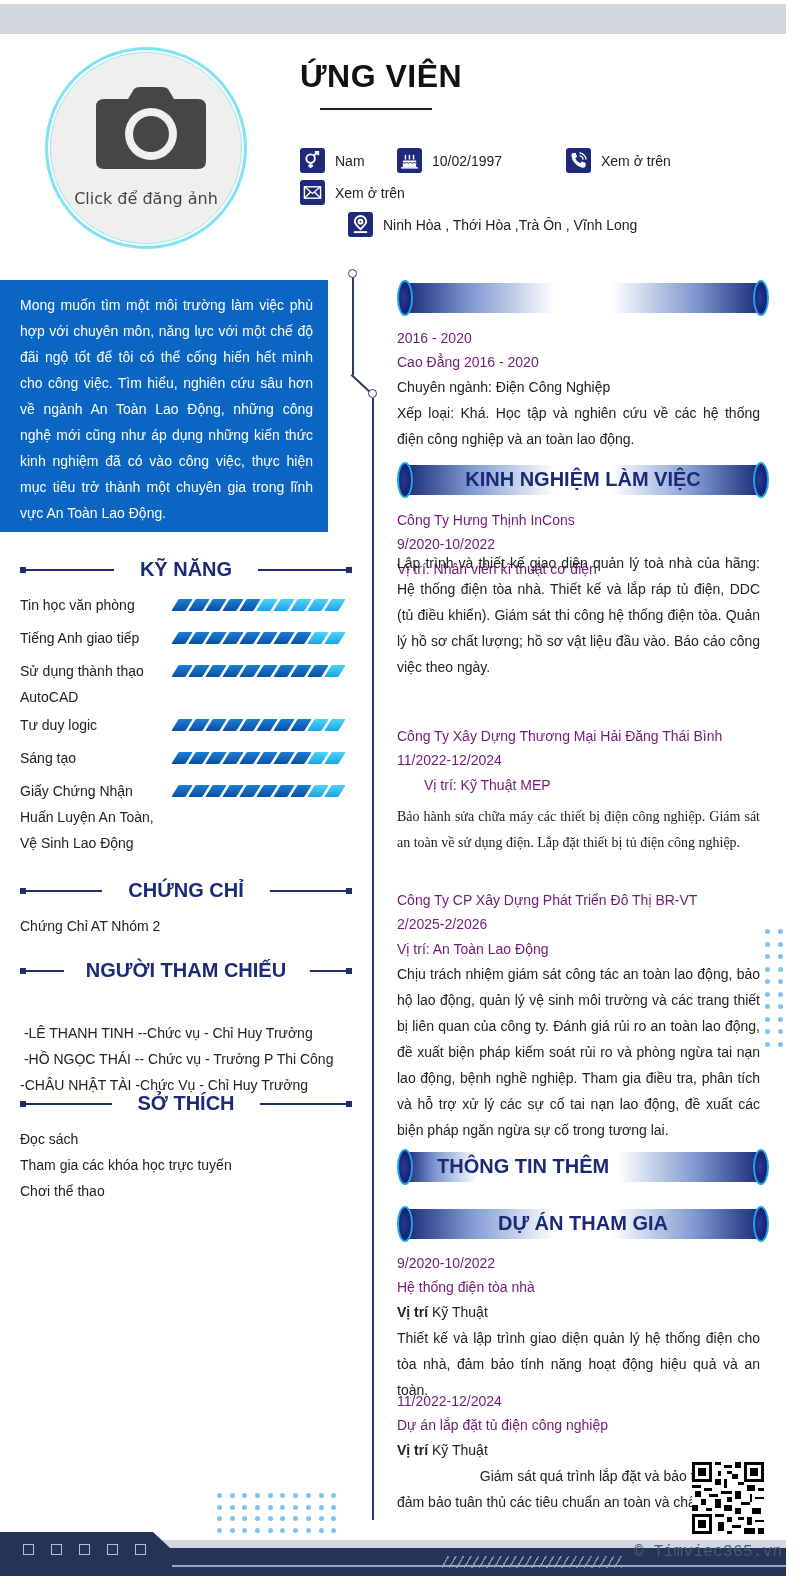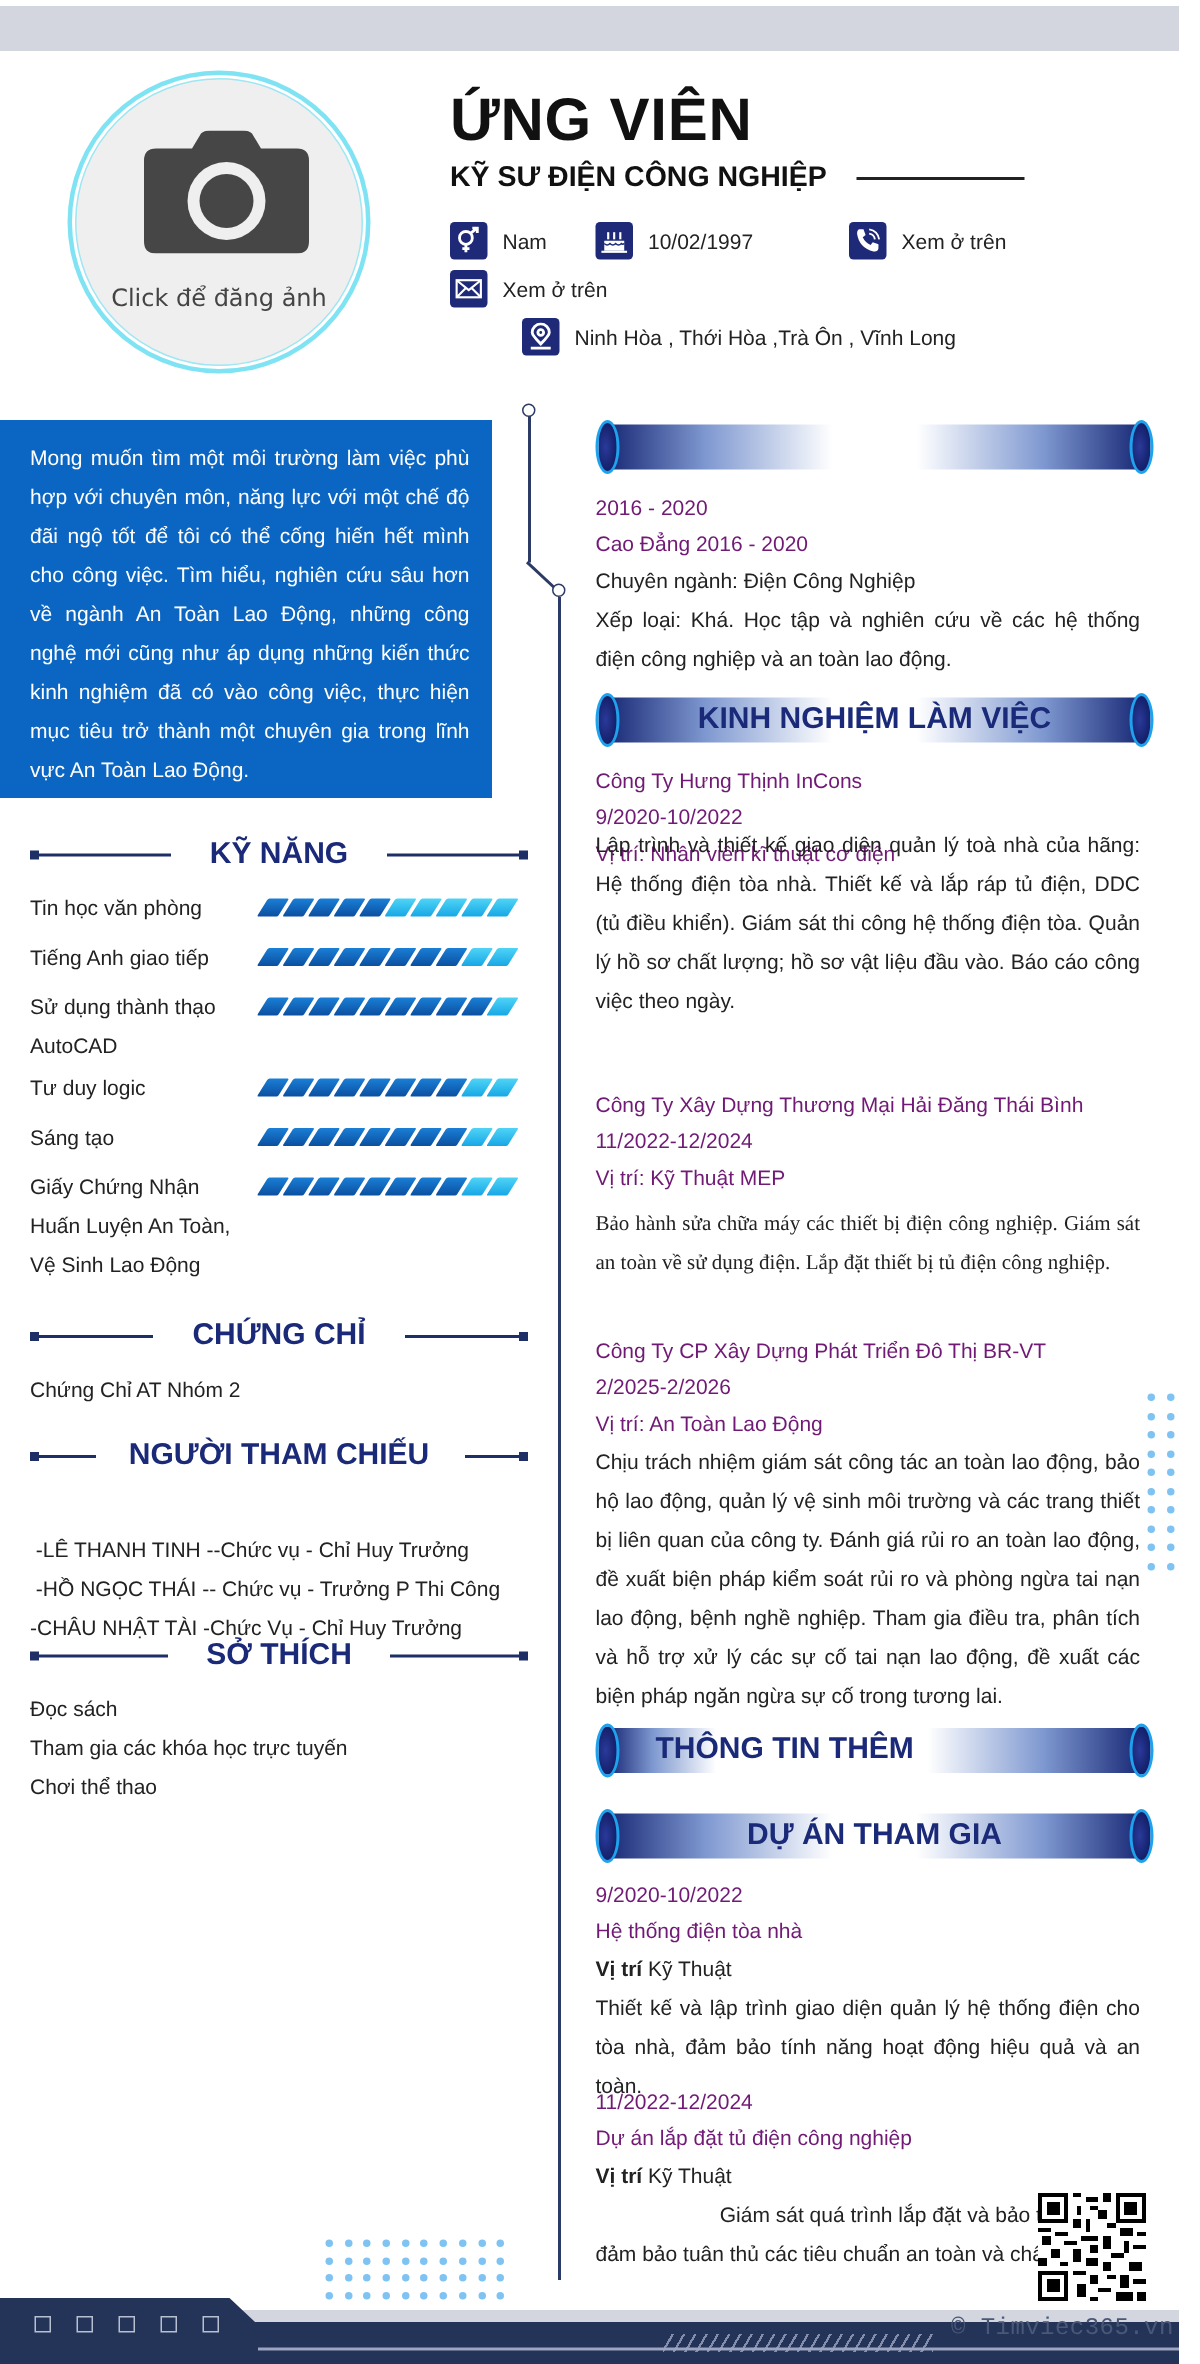--- a/index.html
+++ b/index.html
@@ -10,21 +10,21 @@
 
   
   .avatar-ring { position: absolute; left: 45px; top: 47px; width: 202px; height: 202px; border-radius: 50%;
     background: #7fe3f3; padding: 3px; }
   .avatar-ring2 { width: 100%; height: 100%; border-radius: 50%; background: #ffffff; padding: 2px; }
   .avatar-inner { width: 100%; height: 100%; border-radius: 50%; background: #efefef; position: relative; border: 1px solid #9ee6f3; }
   .camera { position: absolute; left: 45px; top: 34px; width: 110px; height: 82px; }
   .avatar-label { position: absolute; left: 0; right: 0; top: 136px; text-align: center; font-family: "DejaVu Sans", sans-serif; font-size: 16px; color: #444; }
 
   
-  .name { position: absolute; left: 300px; top: 58px; font-size: 40px; font-weight: bold; color: #111; letter-spacing: 0.5px; }
+  .name { position: absolute; left: 300px; top: 58px; font-size: 32px; font-weight: bold; color: #111; letter-spacing: 0.5px; }
   .job-row { position: absolute; left: 300px; top: 108px; display: flex; align-items: center; }
   .job-title { font-size: 19px; font-weight: bold; color: #111; }
   .job-line { width: 112px; height: 1.5px; background: #222; margin-left: 20px; }
 
   .info { position: absolute; display: flex; align-items: center; font-size: 14px; color: #222; }
   .info .ico { width: 25px; height: 25px; background: #1e2a78; border-radius: 3px; margin-right: 10px; display: flex; align-items: center; justify-content: center; color: #fff; }
   .info .ico svg { width: 19px; height: 19px; }
 
   
   .objective { position: absolute; left: 0; top: 280px; width: 328px; height: 252px; background: #0a66c2; color: #fff;
@@ -94,21 +94,20 @@
         <circle cx="55" cy="47" r="26" fill="#efefef"></circle>
         <circle cx="55" cy="47" r="18" fill="#464646"></circle>
       </svg>
       <div class="avatar-label">Click để đăng ảnh</div>
     </div>
   </div>
 </div>
 
 <div class="name">ỨNG VIÊN</div>
 <div class="job-row">
-  <span class="job-title">KỸ SƯ ĐIỆN CÔNG NGHIỆP</span>
   <span class="job-line"></span>
 </div>
 
 <div class="info" style="left:300px; top:148px;">
   <span class="ico">
     <svg viewBox="0 0 20 20" fill="none" stroke="#fff" stroke-width="2">
         <circle cx="8" cy="8" r="4.5"></circle>
         <path d="M8 12.5 V18 M5.5 15.5 H10.5 M11 5 L16 1 M12.5 1 H16 V4.5"></path>
       </svg>
   </span>
@@ -304,21 +303,21 @@
   <div class="tt">KINH NGHIỆM LÀM VIỆC</div>
 </div>
 
 <div class="rtext rb" style="top:508px;">Công Ty Hưng Thịnh InCons</div>
 <div class="rtext rb" style="top:532px;">9/2020-10/2022</div>
 <div class="rtext rb" style="top:557px;">Vị trí: Nhân viên kĩ thuật cơ điện</div>
 <div class="rtext" style="top:550px;">Lập trình và thiết kế giao diện quản lý toà nhà của hãng: Hệ thống điện tòa nhà. Thiết kế và lắp ráp tủ điện, DDC (tủ điều khiển). Giám sát thi công hệ thống điện tòa. Quản lý hồ sơ chất lượng; hồ sơ vật liệu đầu vào. Báo cáo công việc theo ngày.</div>
 
 <div class="rtext rb" style="top:724px;">Công Ty Xây Dựng Thương Mại Hải Đăng Thái Bình</div>
 <div class="rtext rb" style="top:748px;">11/2022-12/2024</div>
-<div class="rtext rb" style="top:773px;">Vị trí: Kỹ Thuật MEP</div>
+<div class="rtext rb" style="top:773px;margin-left:27px;">Vị trí: Kỹ Thuật MEP</div>
 <div class="rtext" style="top:804px;font-family:Liberation Serif, serif;">Bảo hành sửa chữa máy các thiết bị điện công nghiệp. Giám sát an toàn về sử dụng điện. Lắp đặt thiết bị tủ điện công nghiệp.</div>
 
 <div class="rtext rb" style="top:888px;">Công Ty CP Xây Dựng Phát Triển Đô Thị BR-VT</div>
 <div class="rtext rb" style="top:912px;">2/2025-2/2026</div>
 <div class="rtext rb" style="top:937px;">Vị trí: An Toàn Lao Động</div>
 <div class="rtext" style="top:961px;">Chịu trách nhiệm giám sát công tác an toàn lao động, bảo hộ lao động, quản lý vệ sinh môi trường và các trang thiết bị liên quan của công ty. Đánh giá rủi ro an toàn lao động, đề xuất biện pháp kiểm soát rủi ro và phòng ngừa tai nạn lao động, bệnh nghề nghiệp. Tham gia điều tra, phân tích và hỗ trợ xử lý các sự cố tai nạn lao động, đề xuất các biện pháp ngăn ngừa sự cố trong tương lai.</div>
 
 <div class="banner left-title" style="top:1149px;">
   <div class="grad"></div>
     <div class="cap l"></div>

